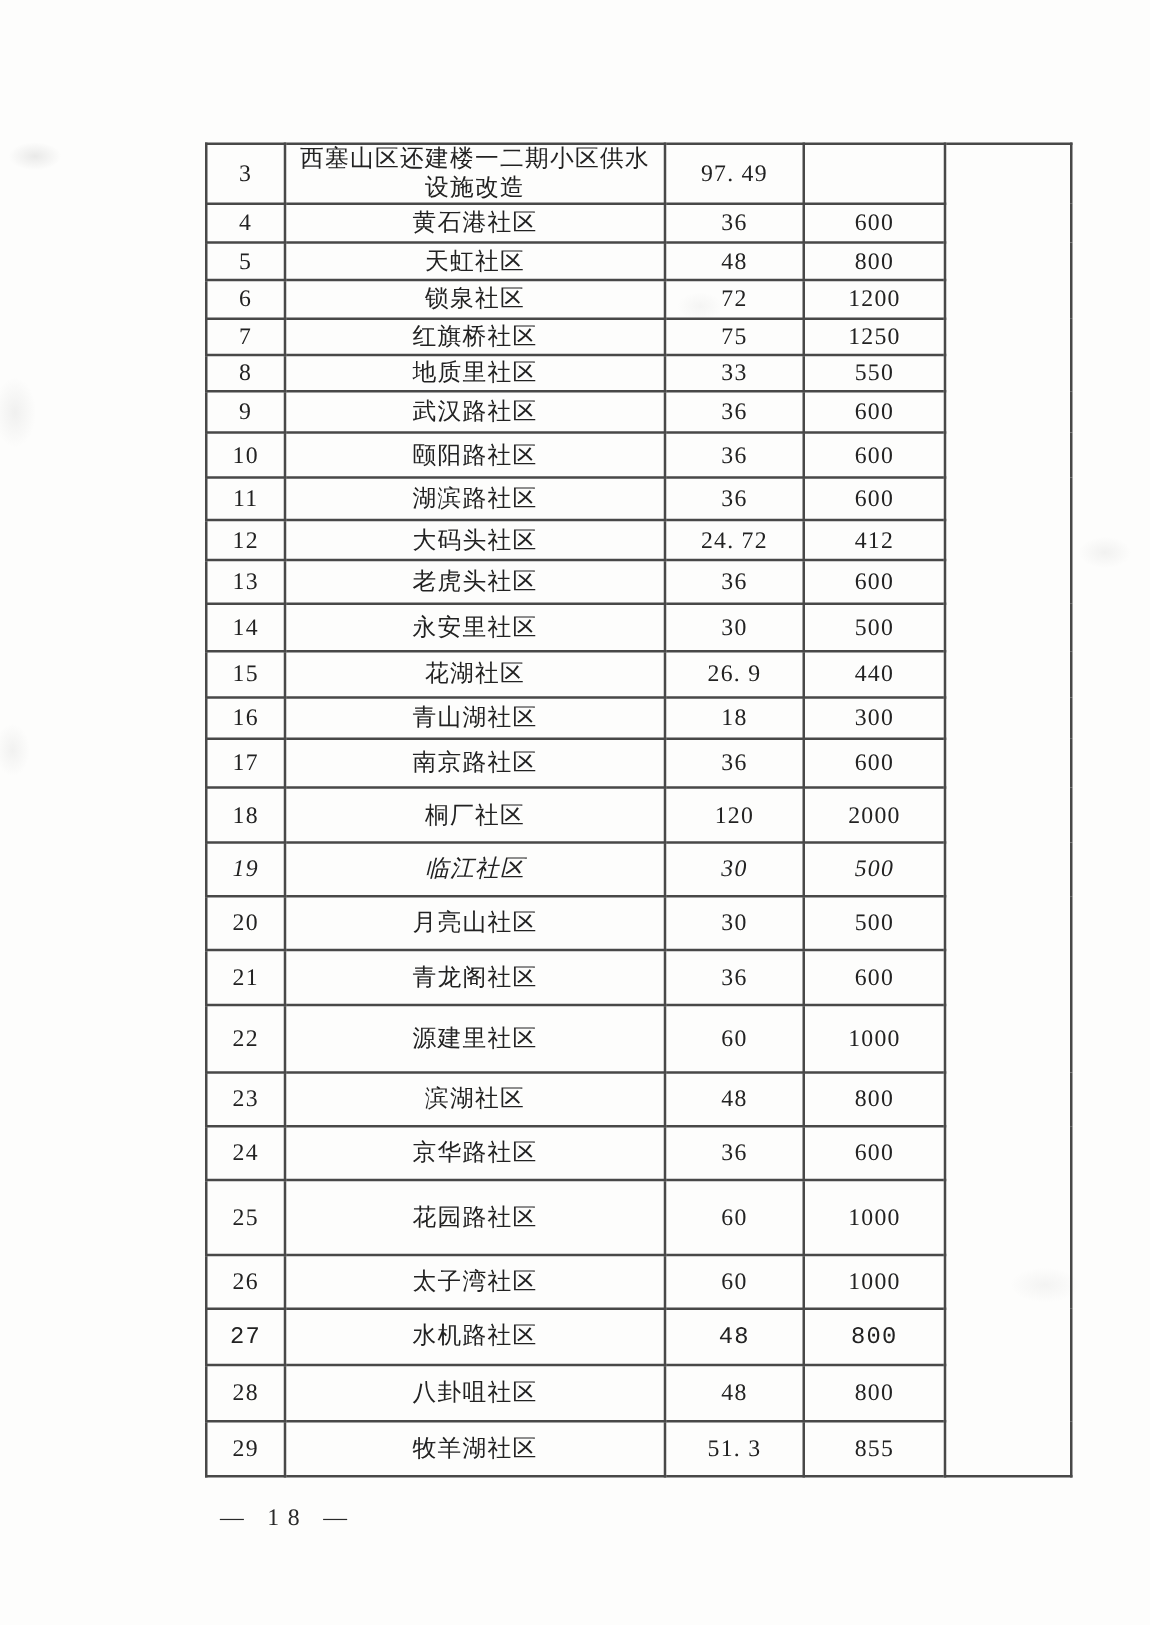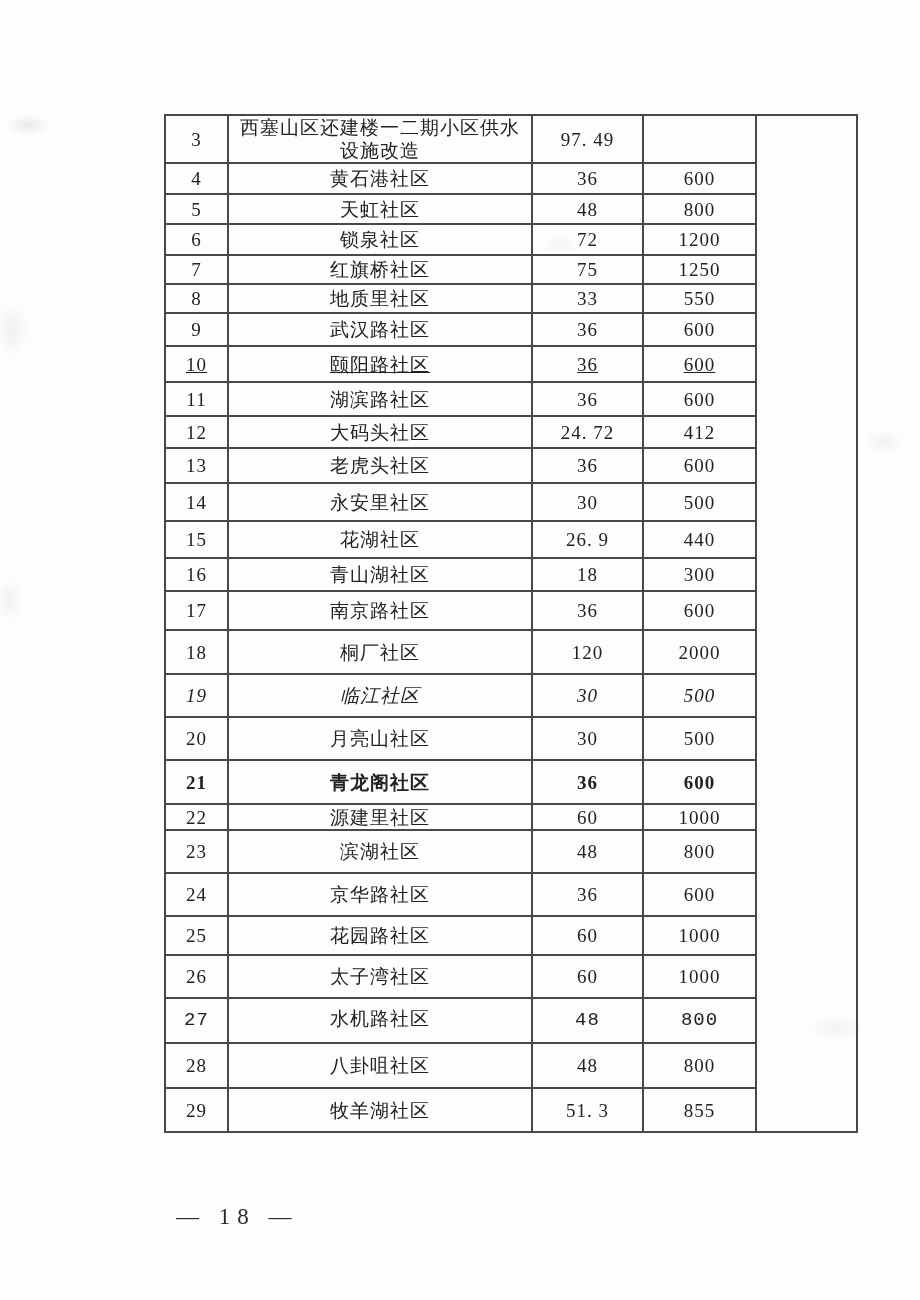--- a/index.html
+++ b/index.html
@@ -50,21 +50,21 @@
     white-space: pre-line;
     letter-spacing: 1px;
   }
   td.num-cell, td.index-cell {
     letter-spacing: 1px;
   }
   .page-number {
     position: absolute;
     left: 176px;
     top: 1204px;
-    font-size: 23px;
+    font-size: 19px;
     color: #2a2a2a;
     letter-spacing: 7px;
     white-space: nowrap;
   }
 </style>
 </head>
 <body>
 
 <div class="page">
 
@@ -114,21 +114,21 @@
     <td class="name-cell">地质里社区</td>
     <td class="num-cell">33</td>
     <td class="num-cell">550</td>
   </tr>
         <tr style="height: 33px;">
     <td class="index-cell">9</td>
     <td class="name-cell">武汉路社区</td>
     <td class="num-cell">36</td>
     <td class="num-cell">600</td>
   </tr>
-        <tr style="height: 36px; text-decoration: underline;">
+        <tr style="height: 36px;">
     <td class="index-cell">10</td>
     <td class="name-cell">颐阳路社区</td>
     <td class="num-cell">36</td>
     <td class="num-cell">600</td>
   </tr>
         <tr style="height: 34px;">
     <td class="index-cell">11</td>
     <td class="name-cell">湖滨路社区</td>
     <td class="num-cell">36</td>
     <td class="num-cell">600</td>
@@ -180,45 +180,45 @@
     <td class="name-cell">临江社区</td>
     <td class="num-cell">30</td>
     <td class="num-cell">500</td>
   </tr>
         <tr style="height: 43px;">
     <td class="index-cell">20</td>
     <td class="name-cell">月亮山社区</td>
     <td class="num-cell">30</td>
     <td class="num-cell">500</td>
   </tr>
-        <tr style="height: 44px; font-weight: bold;">
+        <tr style="height: 44px;">
     <td class="index-cell">21</td>
     <td class="name-cell">青龙阁社区</td>
     <td class="num-cell">36</td>
     <td class="num-cell">600</td>
   </tr>
-        <tr style="height: 26px; margin-top: 31px;">
+        <tr style="height: 54px; margin-top: 31px;">
     <td class="index-cell">22</td>
     <td class="name-cell">源建里社区</td>
     <td class="num-cell">60</td>
     <td class="num-cell">1000</td>
   </tr>
         <tr style="height: 43px;">
     <td class="index-cell">23</td>
     <td class="name-cell">滨湖社区</td>
     <td class="num-cell">48</td>
     <td class="num-cell">800</td>
   </tr>
         <tr style="height: 43px; margin-left: 25px;">
     <td class="index-cell">24</td>
     <td class="name-cell">京华路社区</td>
     <td class="num-cell">36</td>
     <td class="num-cell">600</td>
   </tr>
-        <tr style="height: 39px;">
+        <tr style="height: 60px;">
     <td class="index-cell">25</td>
     <td class="name-cell">花园路社区</td>
     <td class="num-cell">60</td>
     <td class="num-cell">1000</td>
   </tr>
         <tr style="height: 43px;">
     <td class="index-cell">26</td>
     <td class="name-cell">太子湾社区</td>
     <td class="num-cell">60</td>
     <td class="num-cell">1000</td>

